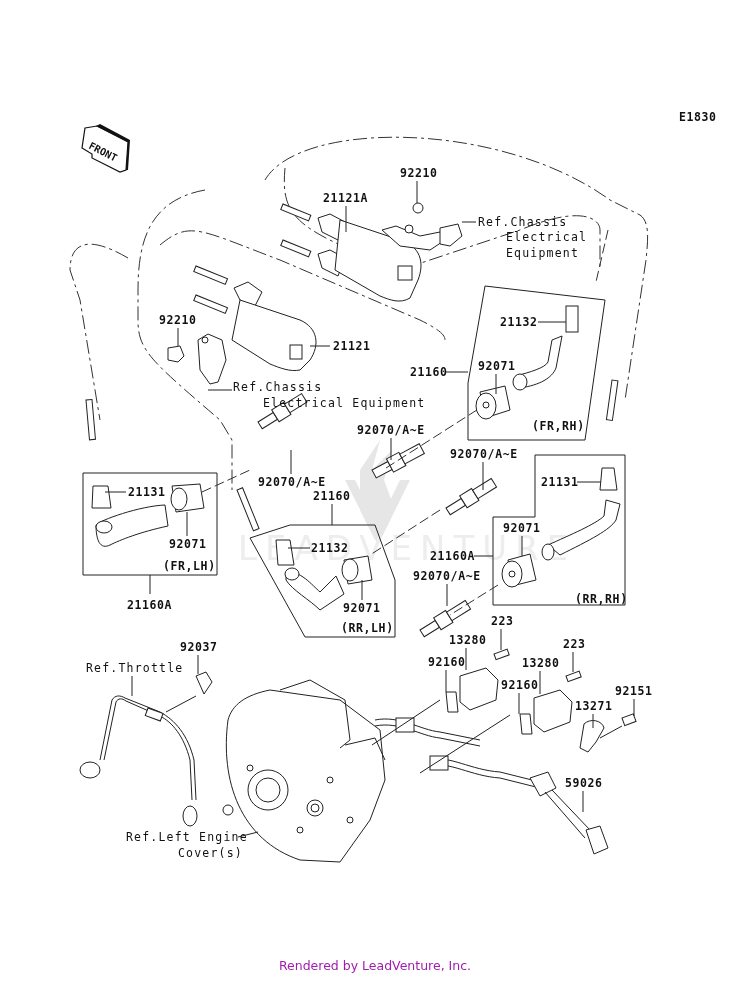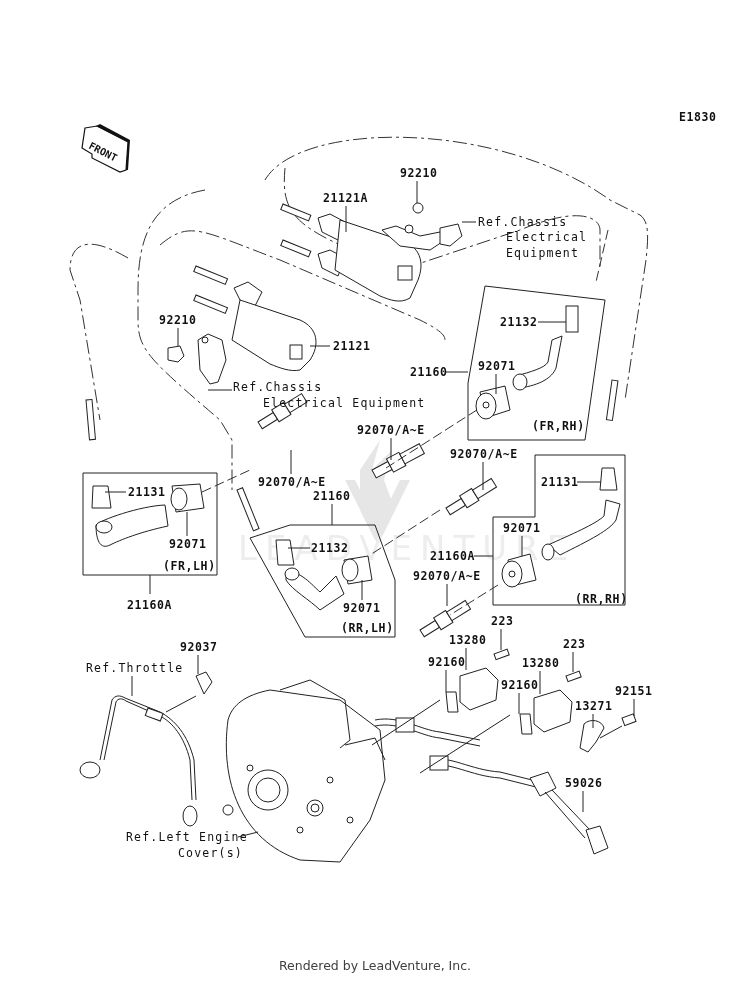--- a/index.html
+++ b/index.html
@@ -6,21 +6,21 @@
   body { width:750px; height:981px; position:relative; overflow:hidden; font-family:"DejaVu Sans Mono","Liberation Mono",monospace; }
   #diagram { position:absolute; left:0; top:0; width:750px; height:981px; }
   .lbl { font-family:"DejaVu Sans Mono","Liberation Mono",monospace; font-size:11.5px; fill:#111; letter-spacing:0.6px; font-weight:bold; }
   .ref { font-family:"DejaVu Sans Mono","Liberation Mono",monospace; font-size:11.5px; fill:#111; letter-spacing:1.2px; }
   .ln { stroke:#222; stroke-width:1; fill:none; }
   .part { stroke:#222; stroke-width:1; fill:#fff; }
   .dash { stroke:#333; stroke-width:1; fill:none; stroke-dasharray:14 4 3 4; }
   .dash2 { stroke:#333; stroke-width:1; fill:none; stroke-dasharray:10 4; }
   .wm { fill:#e6e6e6; }
   .wmtext { font-family:"DejaVu Sans","Liberation Sans",sans-serif; font-size:34px; fill:#ededed; letter-spacing:8px; }
-  #footer { position:absolute; left:0; top:958px; width:750px; text-align:center; font-family:"DejaVu Sans","Liberation Sans",sans-serif; font-size:12.5px; color:#404040; }
+  #footer { position:absolute; left:0; top:958px; width:750px; text-align:center; font-family:"DejaVu Sans","Liberation Sans",sans-serif; font-size:12.5px; color:#a21caf; }
   .front-text { font-family:"DejaVu Sans Mono","Liberation Mono",monospace; font-size:10px; font-weight:bold; fill:#111; }
 </style>
 </head>
 <body>
 
 <svg id="diagram" viewBox="0 0 750 981" xmlns="http://www.w3.org/2000/svg">
 
   <g>
     <path class="wm" d="M360 470 L380 440 L372 470 L392 450 L384 480 L395 510 L375 540 L360 510 Z"></path>
     <path class="wm" d="M345 480 L378 545 L410 480 L400 480 L378 525 L355 480 Z"></path>

